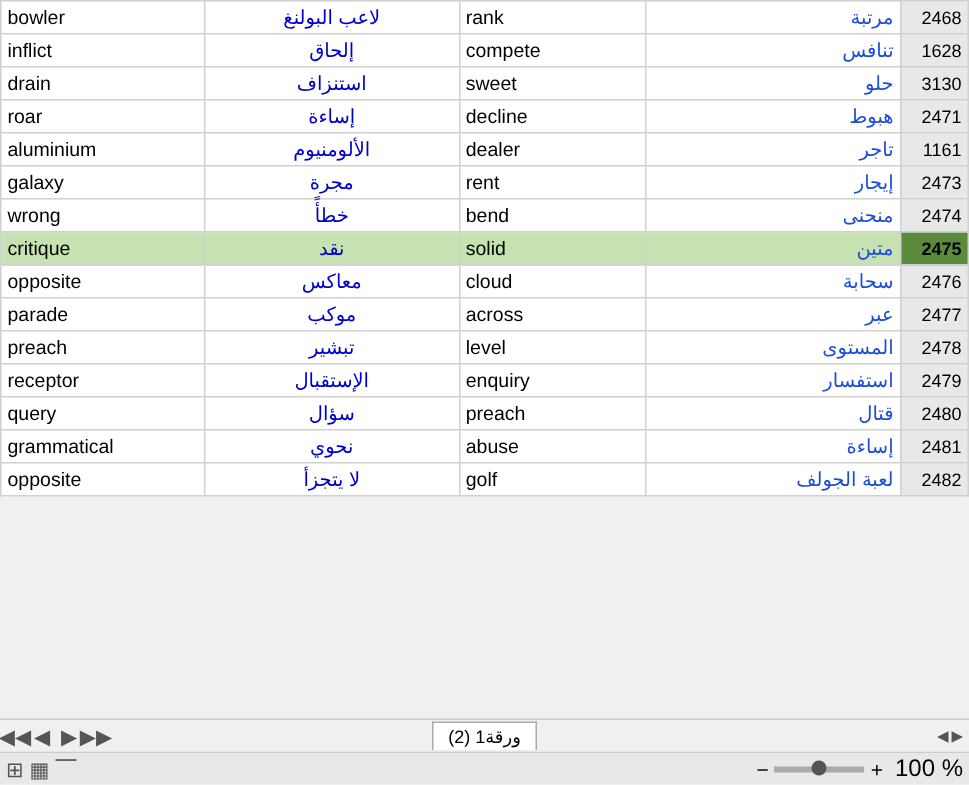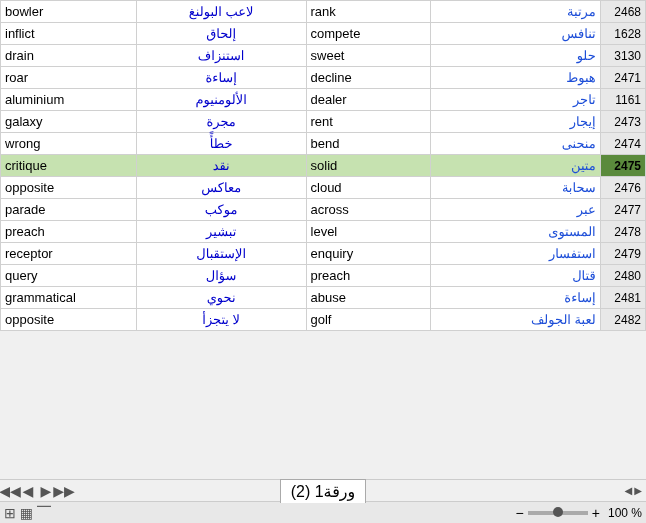--- a/index.html
+++ b/index.html
@@ -80,21 +80,21 @@
       display: flex;
       align-items: center;
       justify-content: center;
       position: relative;
     }
     .sheet-tab {
       background: white;
       border: 1px solid #aaa;
       border-bottom: none;
       padding: 2px 10px;
-      font-size: 16px;
+      font-size: 12px;
       cursor: pointer;
       color: #000;
     }
     .nav-icons {
       position: absolute;
       left: 2px;
       display: flex;
       gap: 2px;
       align-items: center;
     }
@@ -296,16 +296,16 @@
       <span class="status-icon">⊞</span>
       <span class="status-icon">▦</span>
       <span class="status-icon">⎺</span>
     </div>
     <div class="zoom-control">
       <span style="cursor:pointer;font-size:14px;">−</span>
       <div class="zoom-slider">
         <div class="zoom-thumb"></div>
       </div>
       <span style="cursor:pointer;font-size:14px;">+</span>
-      <span style="font-size:12px;margin-left:4px;">100 %</span>
+      <span style="font-size:16px;margin-left:4px;">100 %</span>
     </div>
   </div>
 </div>
 
 </body></html>

